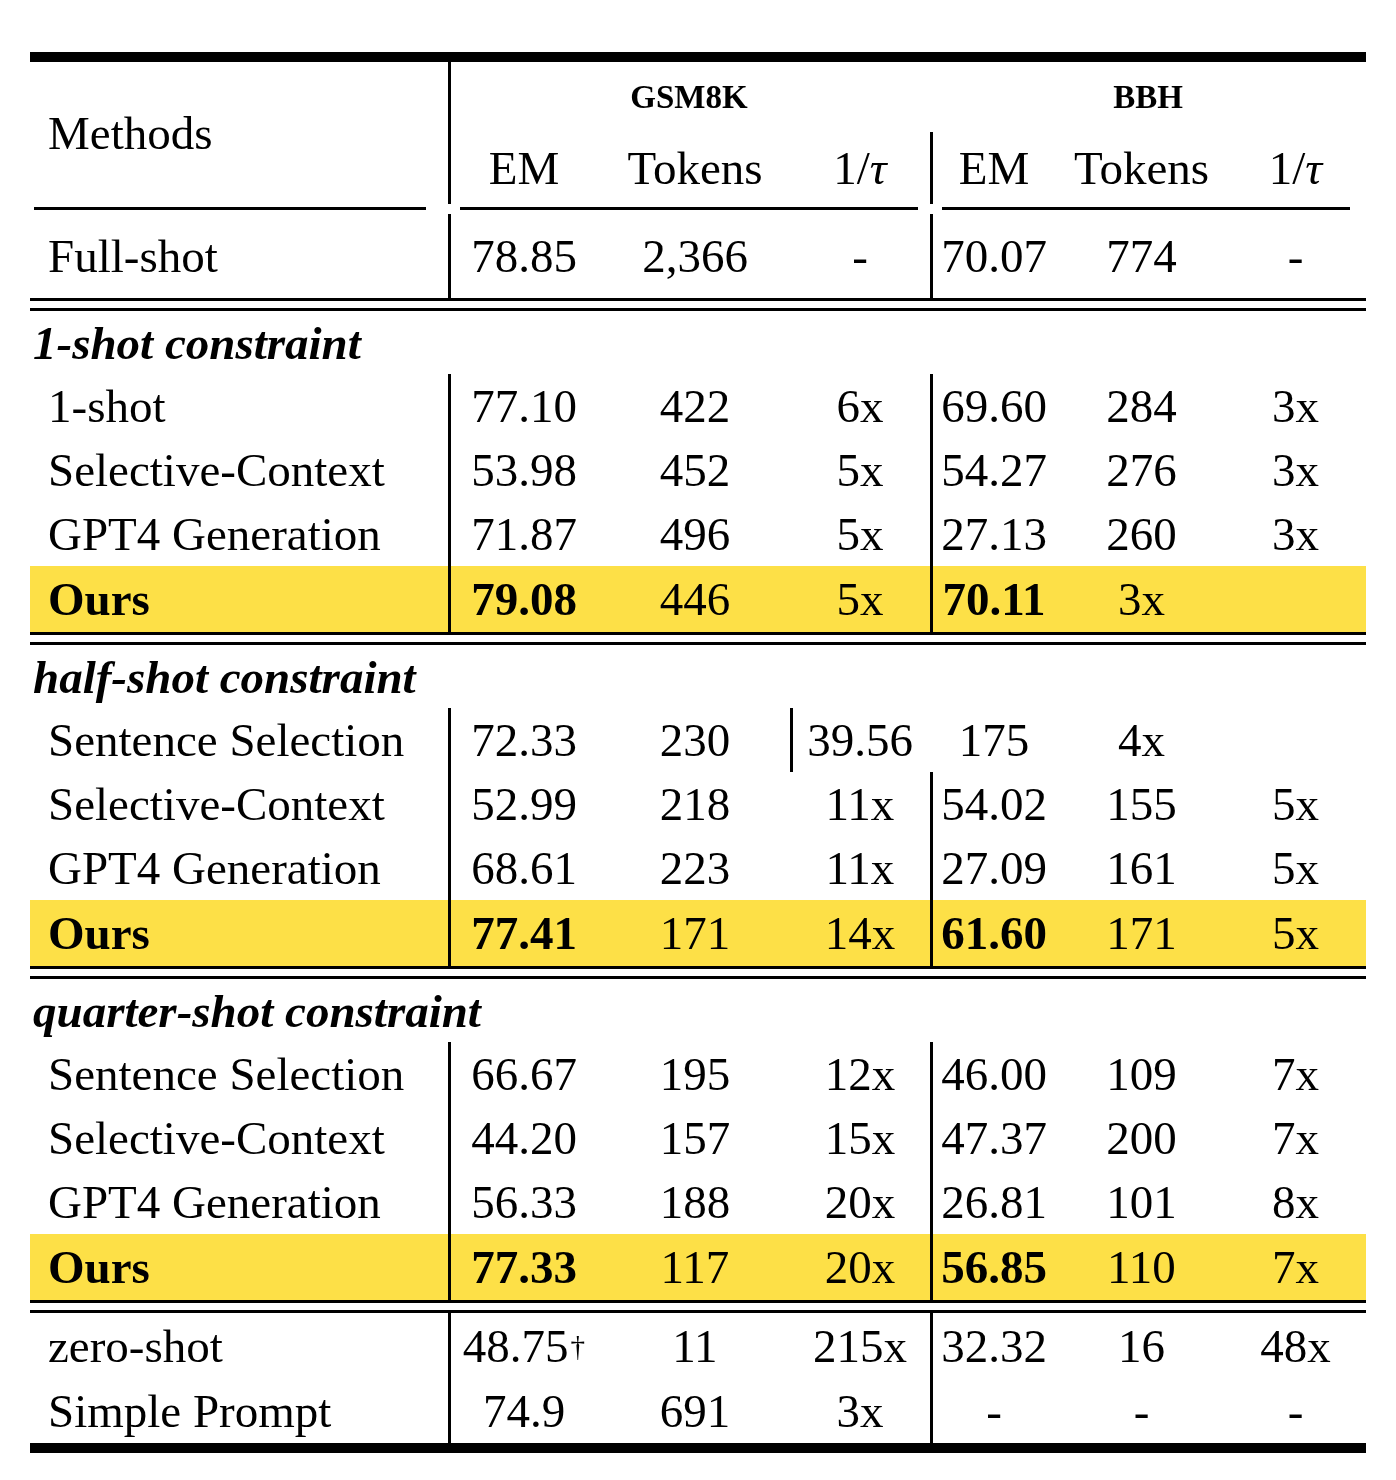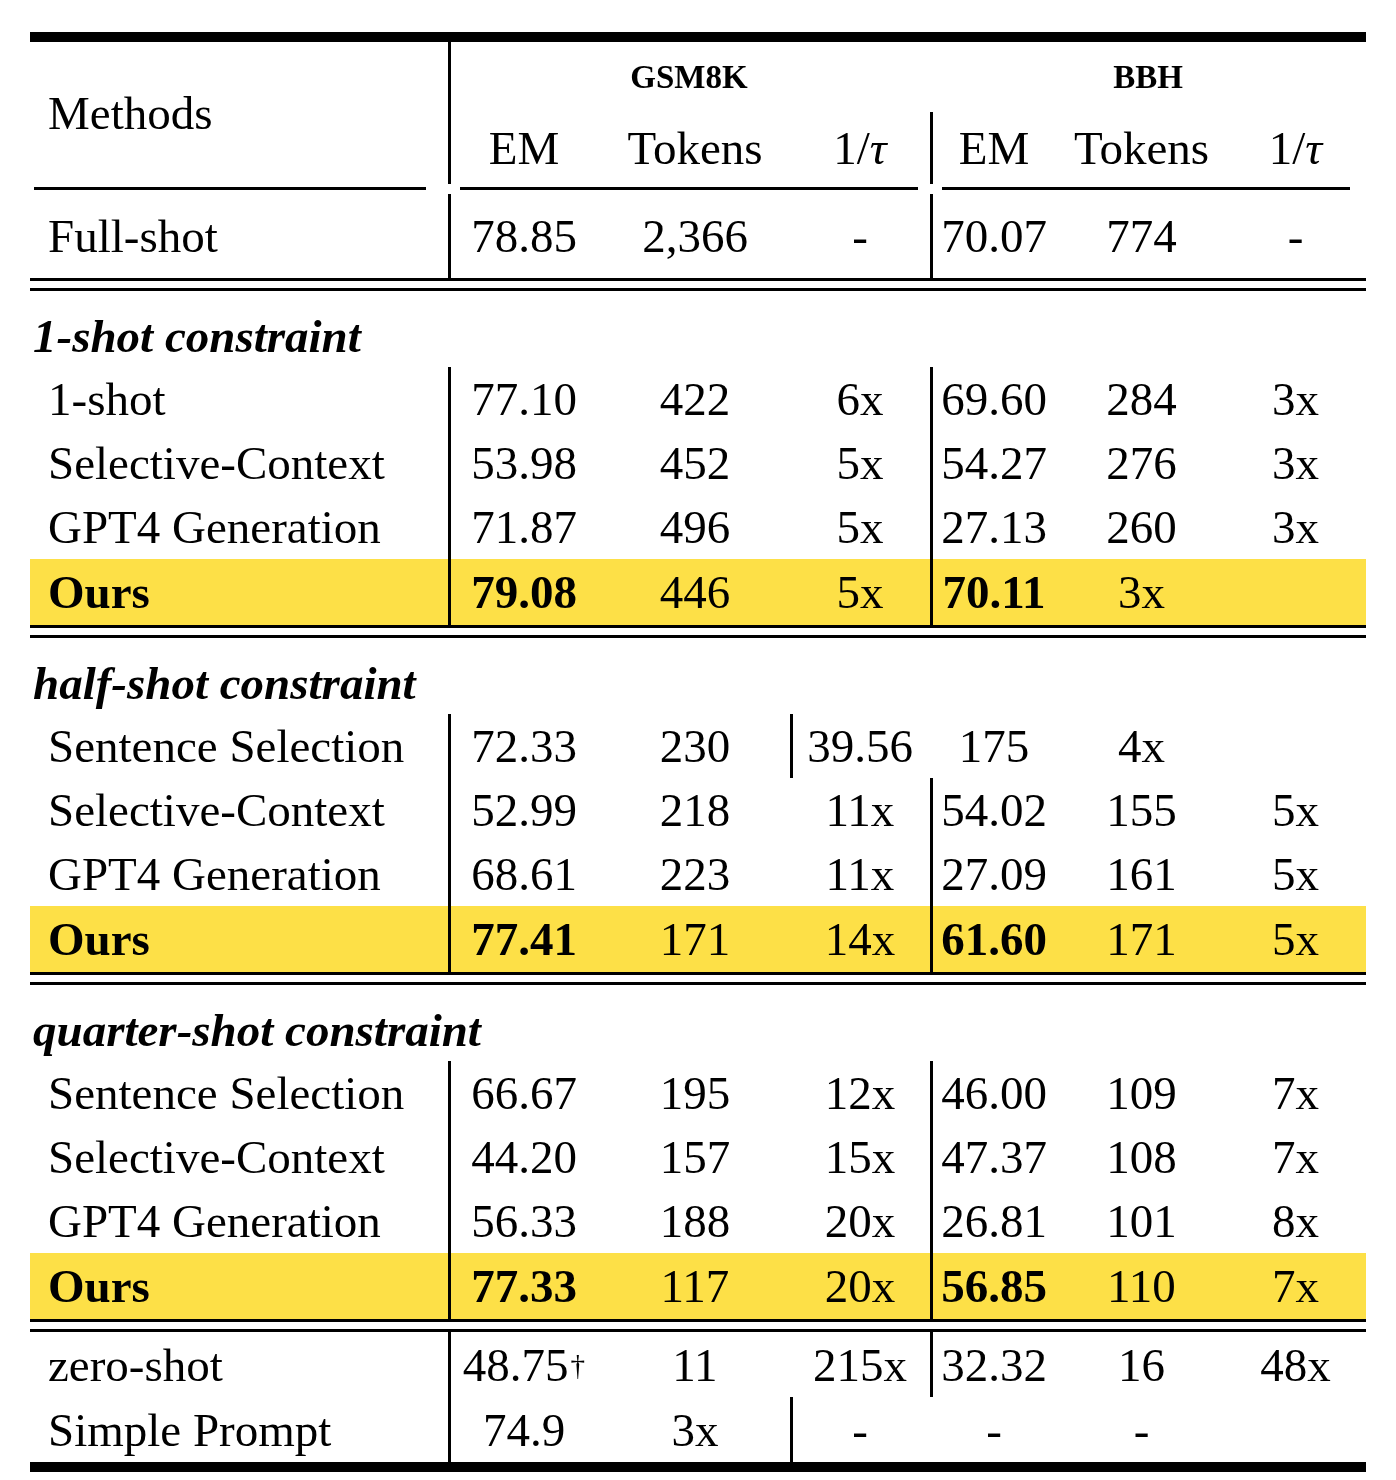--- a/index.html
+++ b/index.html
@@ -2,21 +2,21 @@
 <html><head>
 <meta charset="utf-8">
 <style>
   html,body { margin:0; padding:0; }
   body {
     width:1396px; height:1480px; position:relative;
     background:#ffffff;
     font-family:"Liberation Serif","DejaVu Serif",serif;
     color:#000;
   }
-  .tbl { position:absolute; left:30px; top:32px; width:1336px; font-size:47px; }
+  .tbl { position:absolute; left:30px; top:52px; width:1336px; font-size:47px; }
 
   .rule-thick { height:10px; background:#000; }
   .rule-double { height:13px; border-top:3px solid #000; border-bottom:3px solid #000; box-sizing:border-box; }
 
   .row { display:grid; grid-template-columns:418px 152px 190px 140px 128px 167px 141px; }
   .c { display:flex; align-items:center; justify-content:center; position:relative; white-space:nowrap; }
   .method { justify-content:flex-start; padding-left:18px; box-sizing:border-box; }
   .vl::before { content:""; position:absolute; left:0; top:0; bottom:0; width:3px; background:#000; }
 
   .h-full { height:84px; }
@@ -40,21 +40,21 @@
   .sub { display:flex; align-items:center; justify-content:center; }
   .tau { font-style:italic; }
 
   
   .cmid { position:relative; height:10px; }
   .cmid span { position:absolute; top:3px; height:3px; background:#000; }
   .cmid .s1 { left:4px;   width:392px; }
   .cmid .s2 { left:430px; width:458px; }
   .cmid .s3 { left:912px; width:408px; }
 
-  .sect-title { height:63px; display:flex; align-items:center; padding-left:3px; box-sizing:border-box; font-weight:bold; font-style:italic;margin-top:13px; }
+  .sect-title { height:63px; display:flex; align-items:center; padding-left:3px; box-sizing:border-box; font-weight:bold; font-style:italic; }
 
   sup { font-size:0.62em; line-height:0; vertical-align:super; margin-left:2px; }
 </style>
 </head>
 <body>
 
 <div class="tbl">
 
   <div class="rule-thick"></div>
 
@@ -194,21 +194,21 @@
     <div class="c vl">46.00</div>
     <div class="c">109</div>
     <div class="c">7x</div>
   </div>
   <div class="row h-data">
     <div class="c method">Selective-Context</div>
     <div class="c vl">44.20</div>
     <div class="c">157</div>
     <div class="c">15x</div>
     <div class="c vl">47.37</div>
-    <div class="c">108</div>
+    <div class="c">200</div>
     <div class="c">7x</div>
   </div>
   <div class="row h-data">
     <div class="c method">GPT4 Generation</div>
     <div class="c vl">56.33</div>
     <div class="c">188</div>
     <div class="c">20x</div>
     <div class="c vl">26.81</div>
     <div class="c">101</div>
     <div class="c">8x</div>
@@ -233,20 +233,21 @@
       </div>
     <div class="c">11</div>
     <div class="c">215x</div>
     <div class="c vl">32.32</div>
     <div class="c">16</div>
     <div class="c">48x</div>
   </div>
   <div class="row h-foot">
     <div class="c method">Simple Prompt</div>
     <div class="c vl">74.9</div>
+    <div class="c">691</div>
     <div class="c">3x</div>
     <div class="c vl">-</div>
     <div class="c">-</div>
     <div class="c">-</div>
   </div>
 
   <div class="rule-thick"></div>
 
 </div>
 

